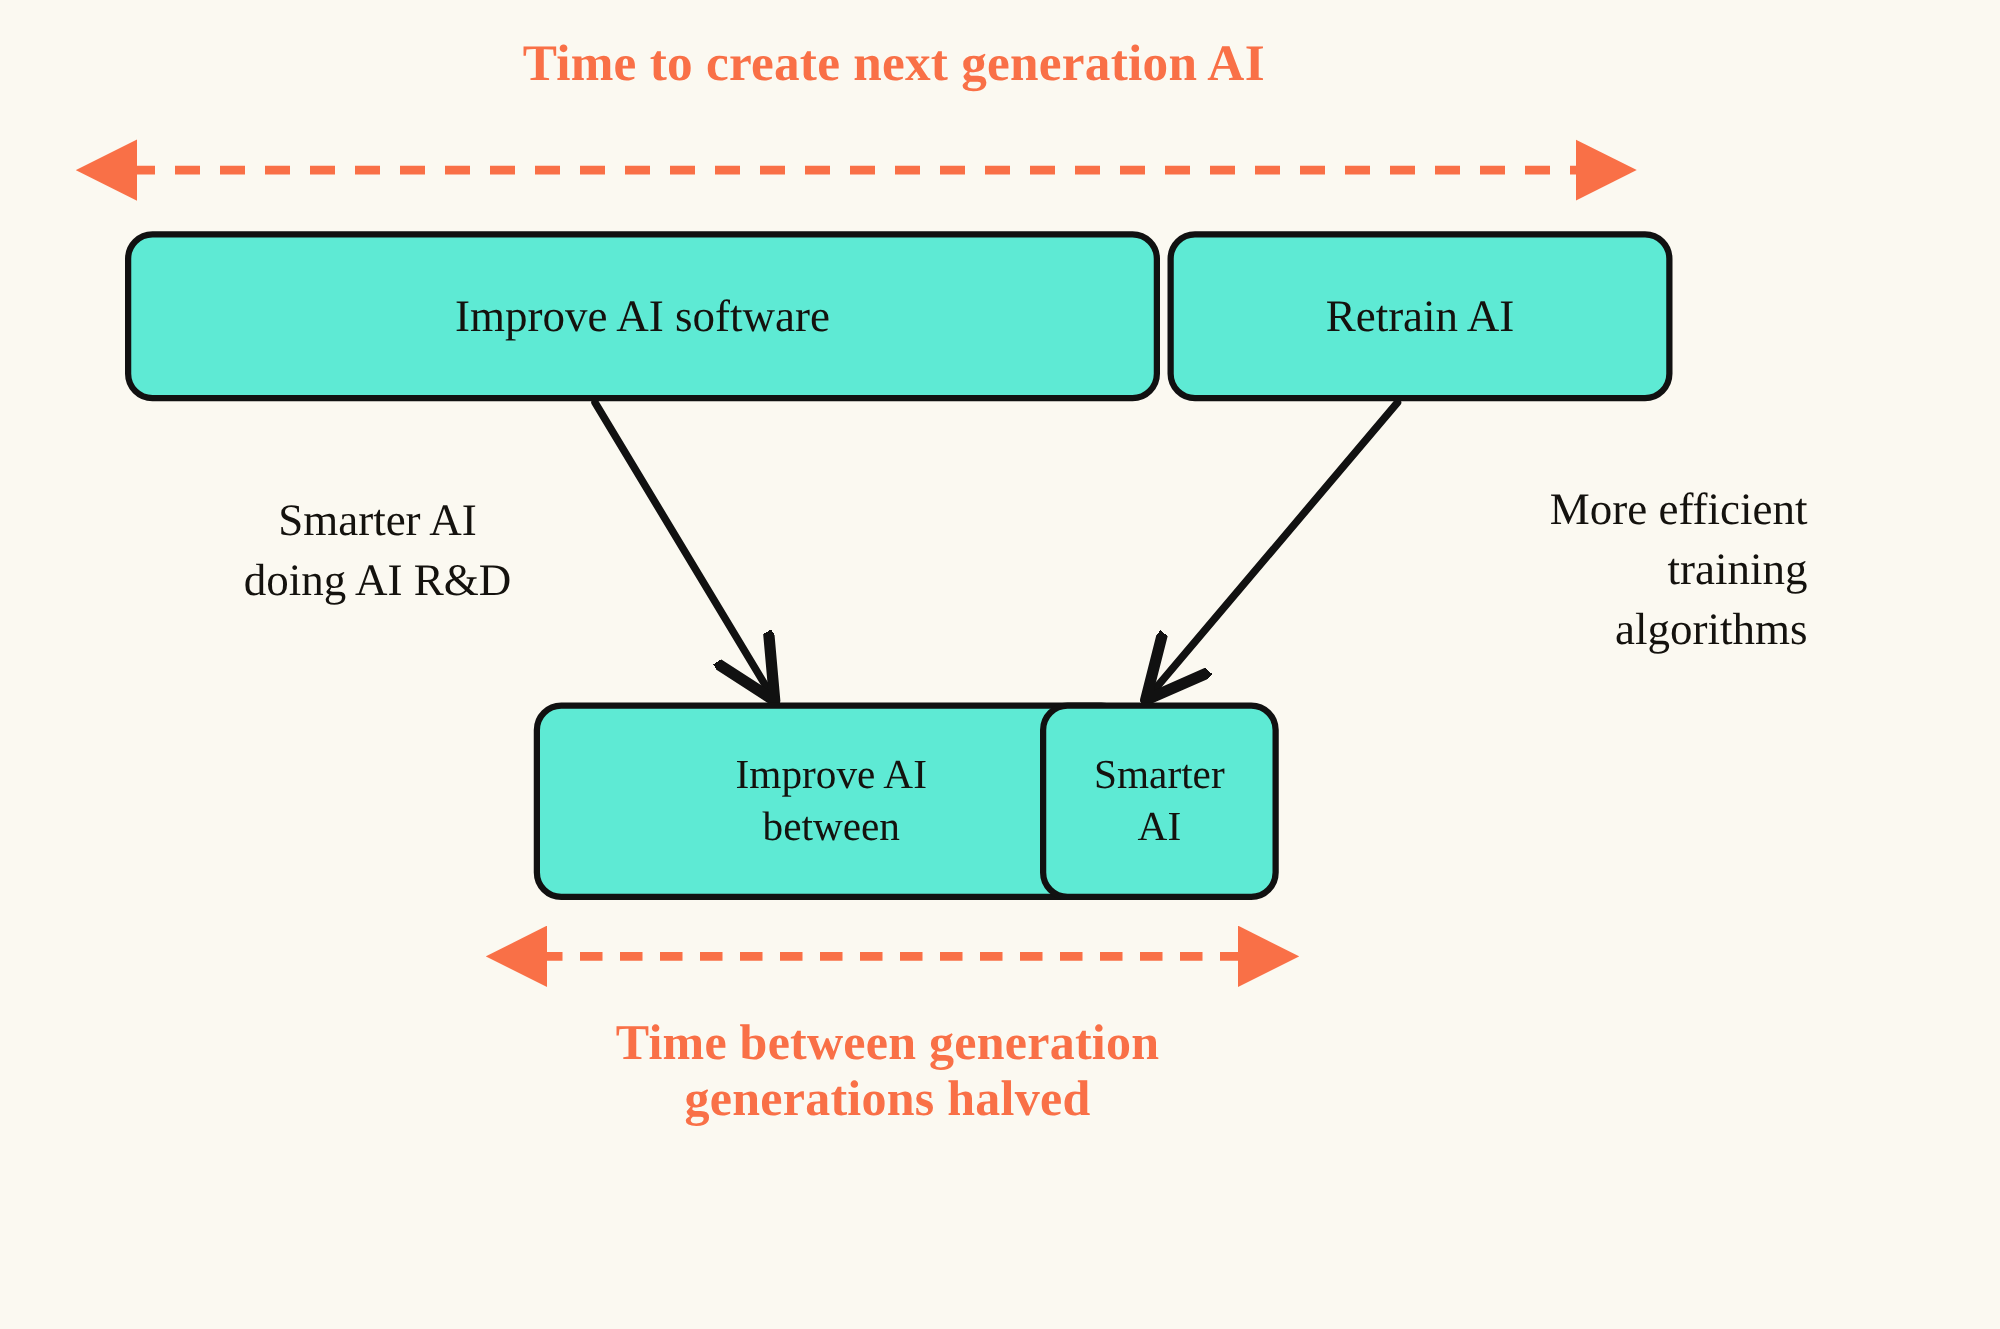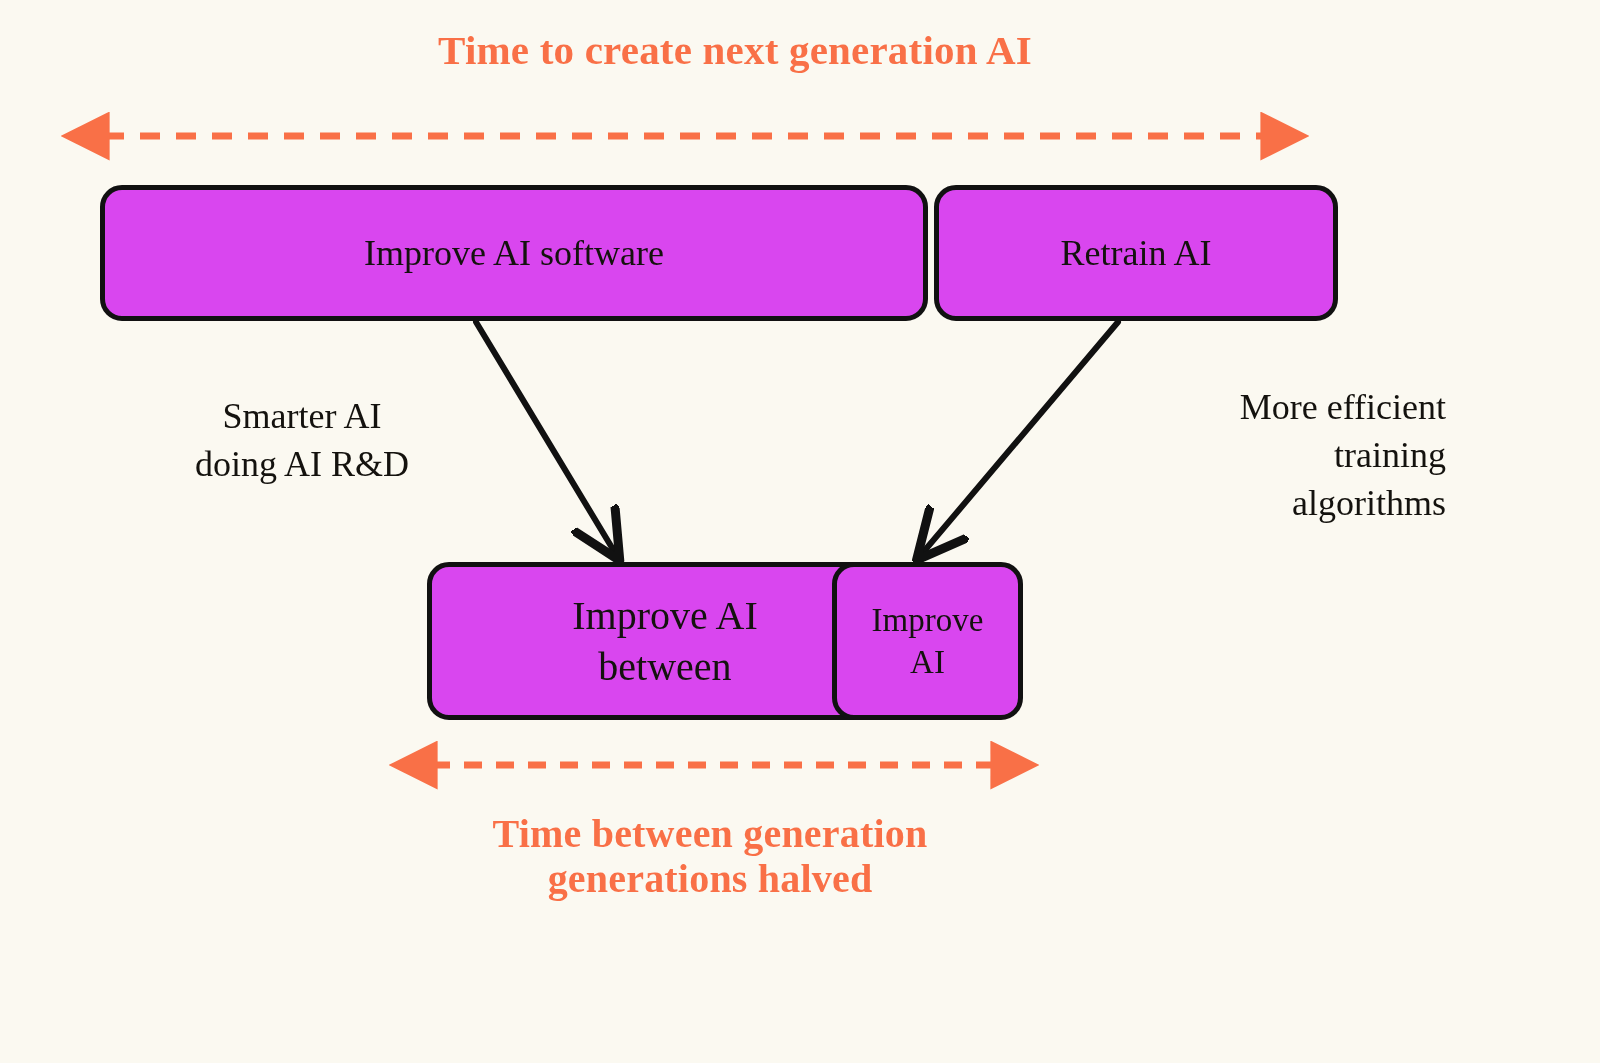--- a/index.html
+++ b/index.html
@@ -26,45 +26,44 @@
     color: #F97047;
     font-weight: bold;
     text-align: center;
     line-height: 1.12;
     letter-spacing: 0.2px;
   }
   #title-text {
     left: 0; top: 28px;
     width: 1430px;
     font-size: 41px;
-    padding-left: 20px;
   }
   #bottom-caption {
     left: 330px; top: 812px;
     width: 760px;
     font-size: 40px;
   }
   #bottom-caption .cap-line { display: block; }
 
   
   .box {
     box-sizing: border-box;
     border: 5px solid #111111;
     border-radius: 22px;
-    background: #d946ef;
+    background: #5eead4;
     display: flex;
     align-items: center;
     justify-content: center;
     text-align: center;
     color: #14120E;
     line-height: 1.28;
   }
   #box-improve-top  { left: 100px; top: 185px;  width: 828px; height: 136px; font-size: 36px; }
   #box-retrain-top  { left: 934px; top: 185px;  width: 404px; height: 136px; font-size: 36px; }
-  #box-improve-bot  { left: 427px; top: 562px;  width: 476px; height: 158px; font-size: 40px; }
+  #box-improve-bot  { left: 427px; top: 562px;  width: 476px; height: 158px; font-size: 33px; }
   #box-retrain-bot  { left: 832px; top: 562px;  width: 191px; height: 158px; font-size: 33px; }
   .box .line { display: block; }
 
   
   .annot {
     color: #14120E;
     text-align: center;
     line-height: 1.34;
     font-size: 36px;
   }
@@ -120,21 +119,21 @@
 
   <div class="abs box" id="box-improve-bot">
     <div>
       <span class="line">Improve AI</span>
       <span class="line">between</span>
     </div>
   </div>
 
   <div class="abs box" id="box-retrain-bot">
     <div>
-      <span class="line">Improve</span>
+      <span class="line">Smarter</span>
       <span class="line">AI</span>
     </div>
   </div>
 
   <div class="abs annot" id="label-smarter">
     <span class="line">Smarter AI</span>
     <span class="line">doing AI R&amp;D</span>
   </div>
 
   <div class="abs annot" id="label-training">

